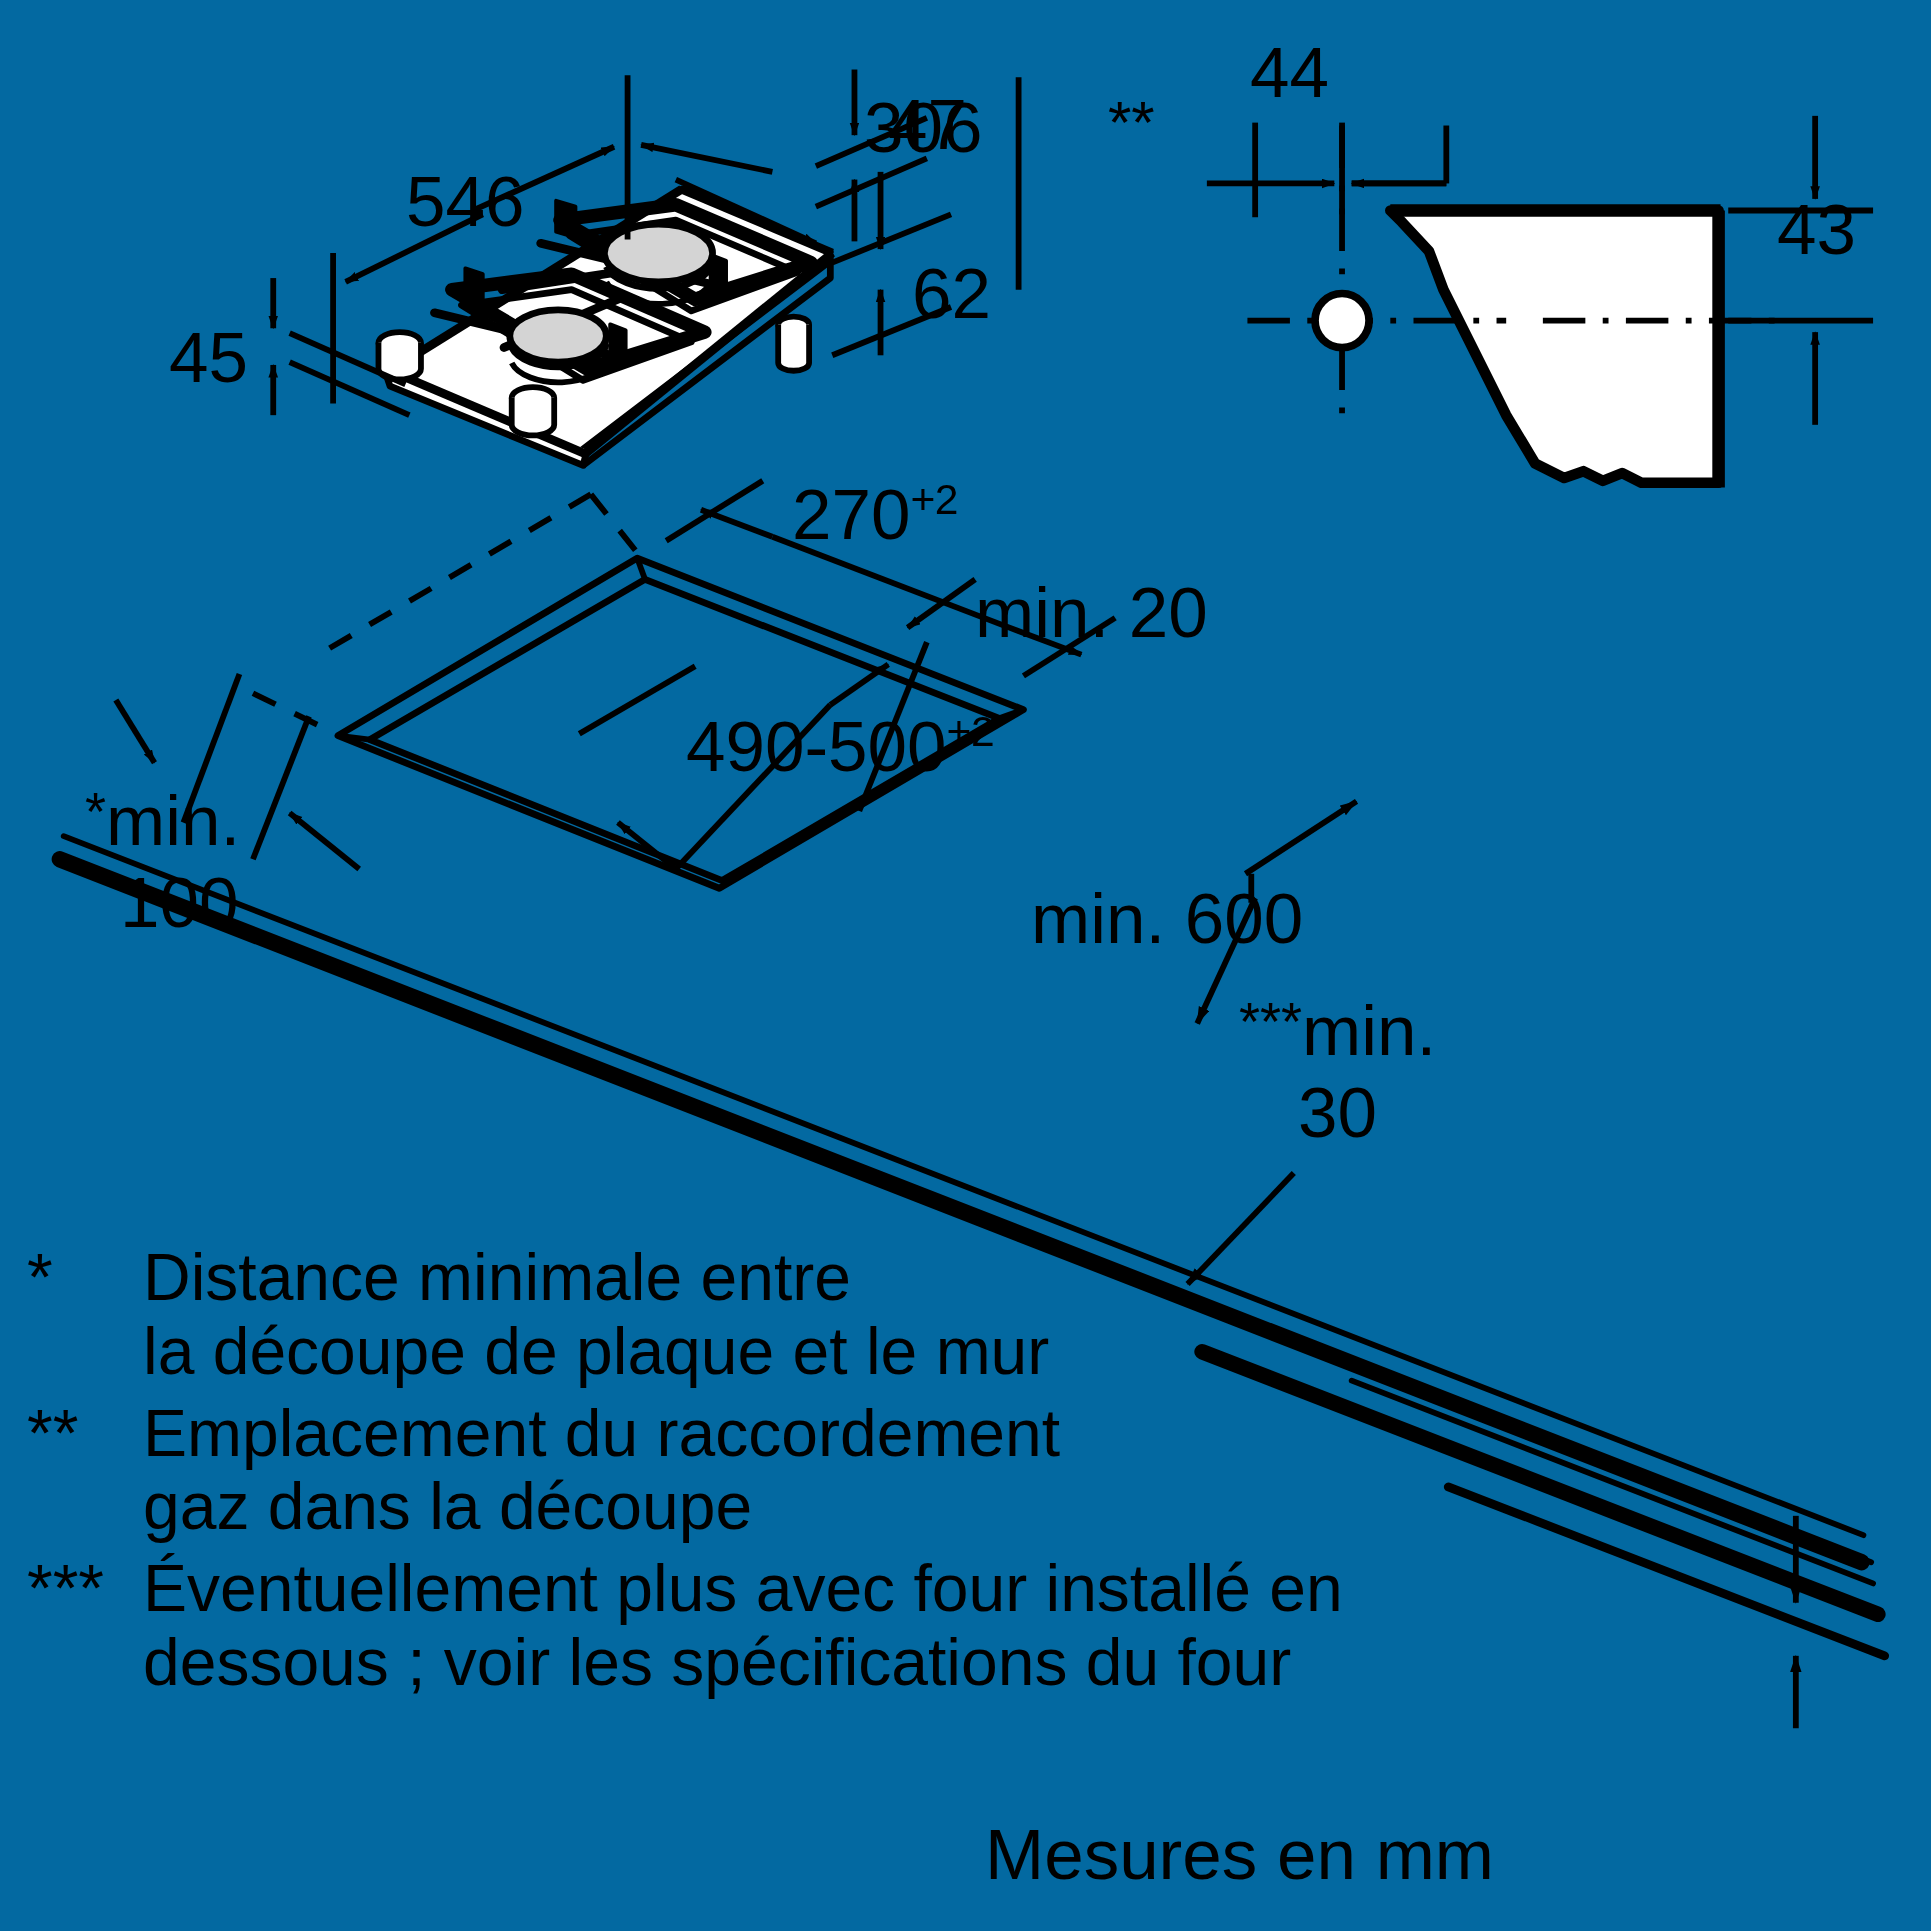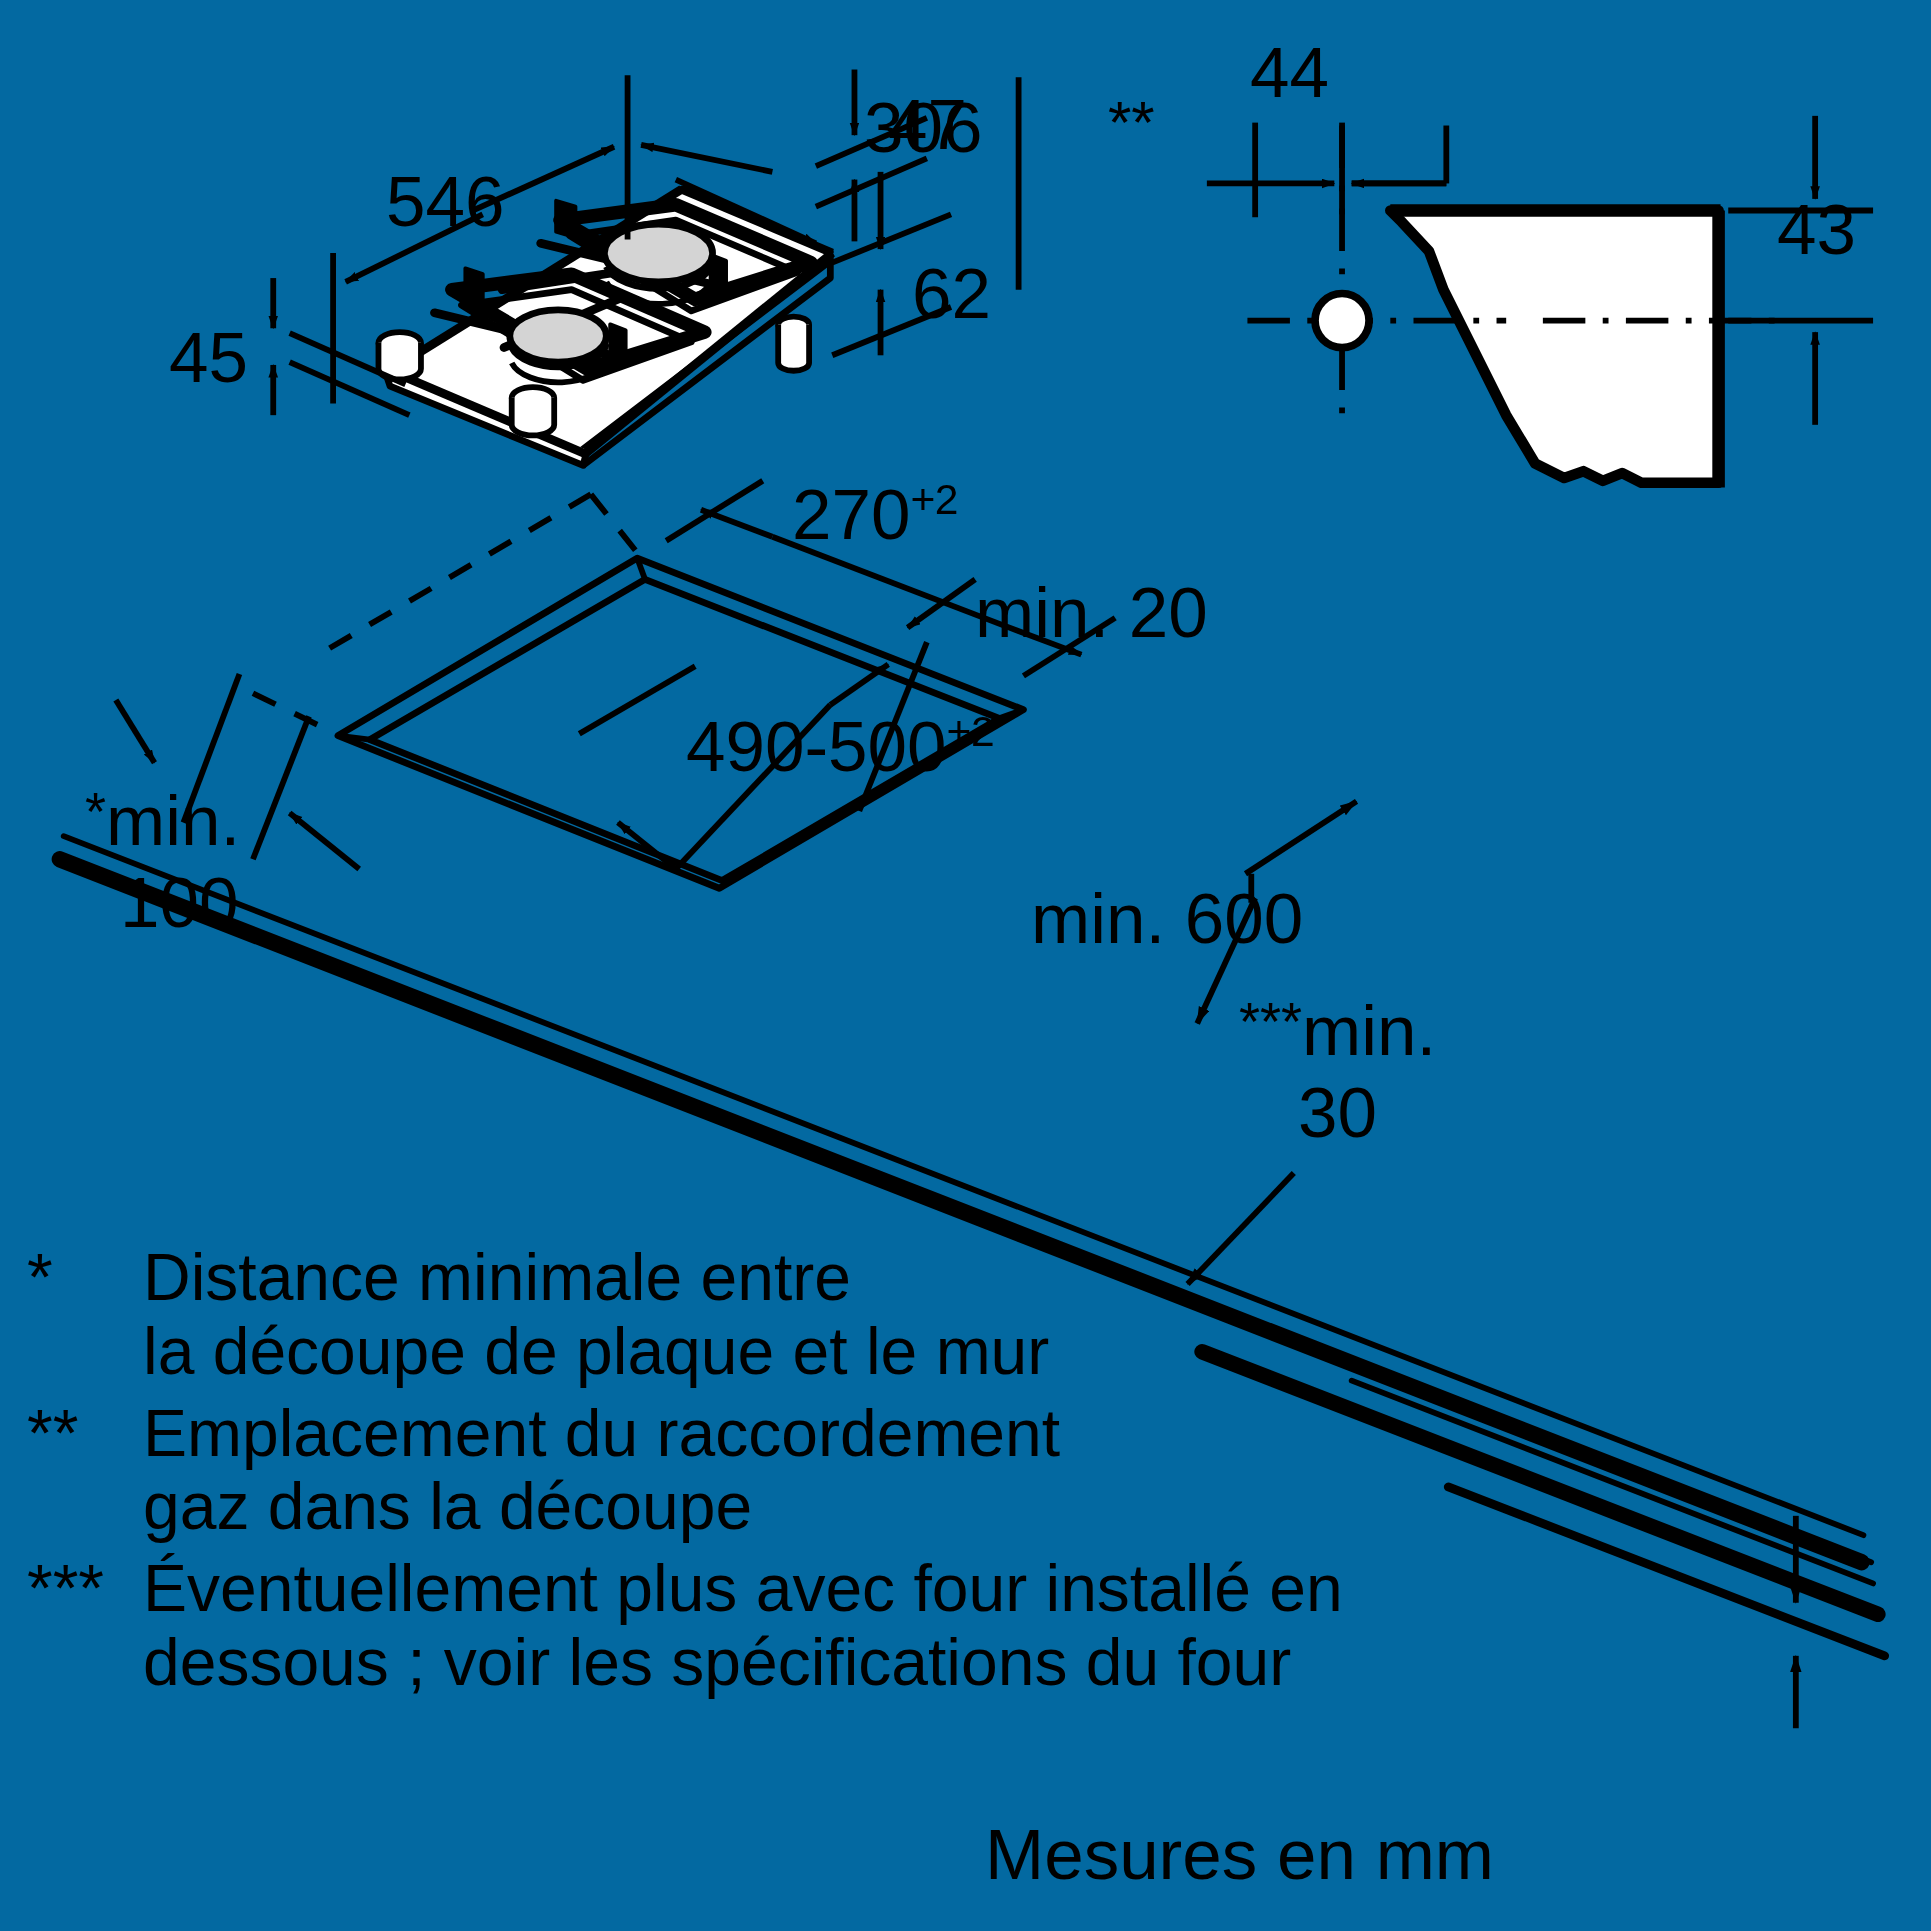--- a/index.html
+++ b/index.html
@@ -248,21 +248,21 @@
 
     <g stroke="#000" fill="none" stroke-width="6">
       <line x1="1860" y1="1570" x2="1860" y2="1660" marker-end="url(#ah2)"></line>
       <line x1="1860" y1="1790" x2="1860" y2="1715" marker-end="url(#ah2)"></line>
     </g>
 
   </svg>
 
   <div class="dim-label" style="left:864px;top:92px;font-size:71px;">306</div>
 
-  <div class="dim-label" style="left:386px;top:166px;font-size:71px;">546</div>
+  <div class="dim-label" style="left:406px;top:166px;font-size:71px;">546</div>
 
   <div class="dim-label" style="left:888px;top:89px;font-size:71px;">47</div>
 
   <div class="dim-label" style="left:912px;top:218px;font-size:71px;margin-top:40px;">62</div>
 
   <div class="dim-label" style="left:169px;top:322px;font-size:71px;">45</div>
 
   <div class="dim-label" style="left:1108px;top:93px;font-size:60px;">**</div>
 
   <div class="dim-label" style="left:1250px;top:37px;font-size:71px;">44</div>

